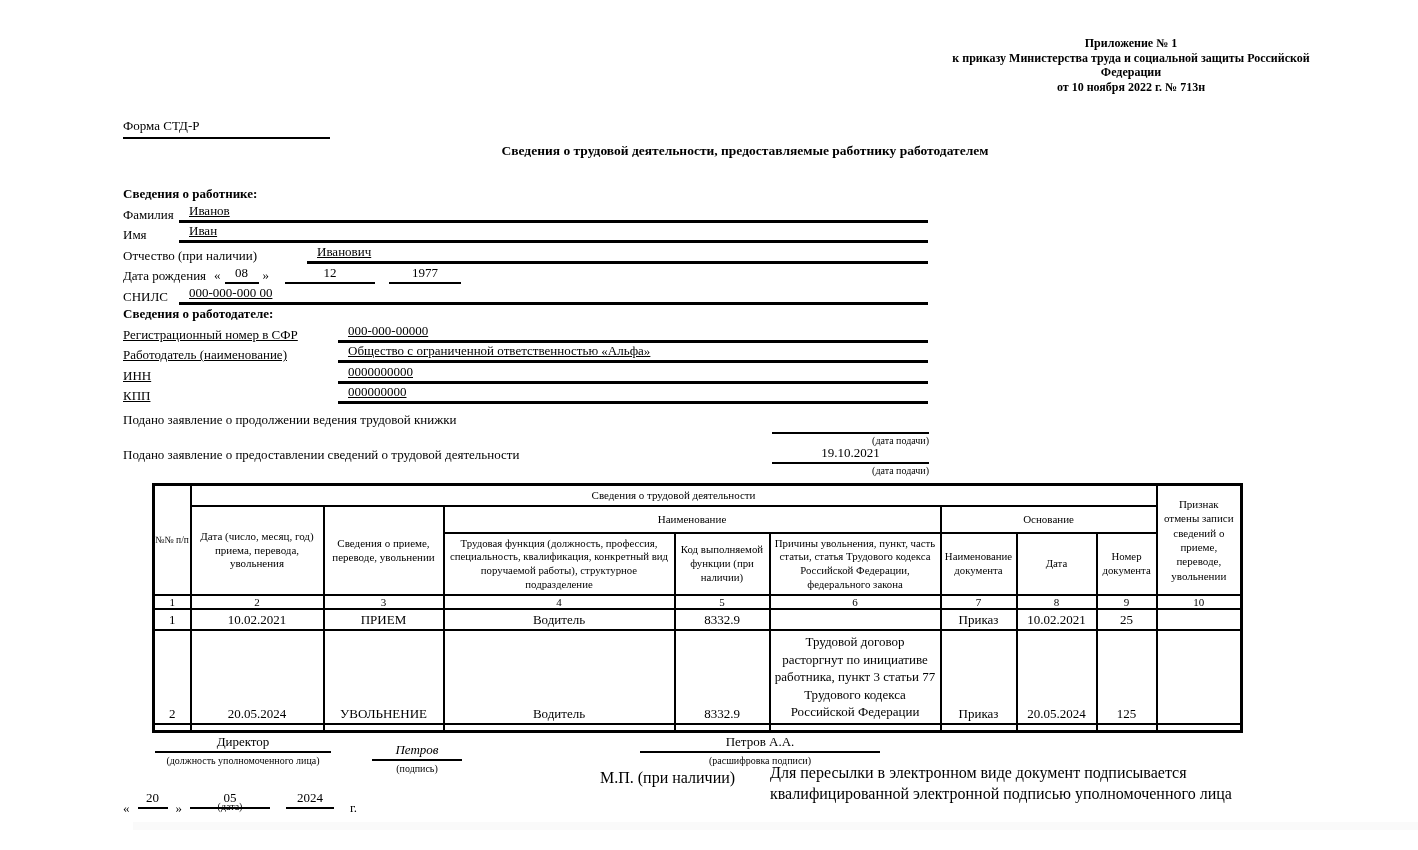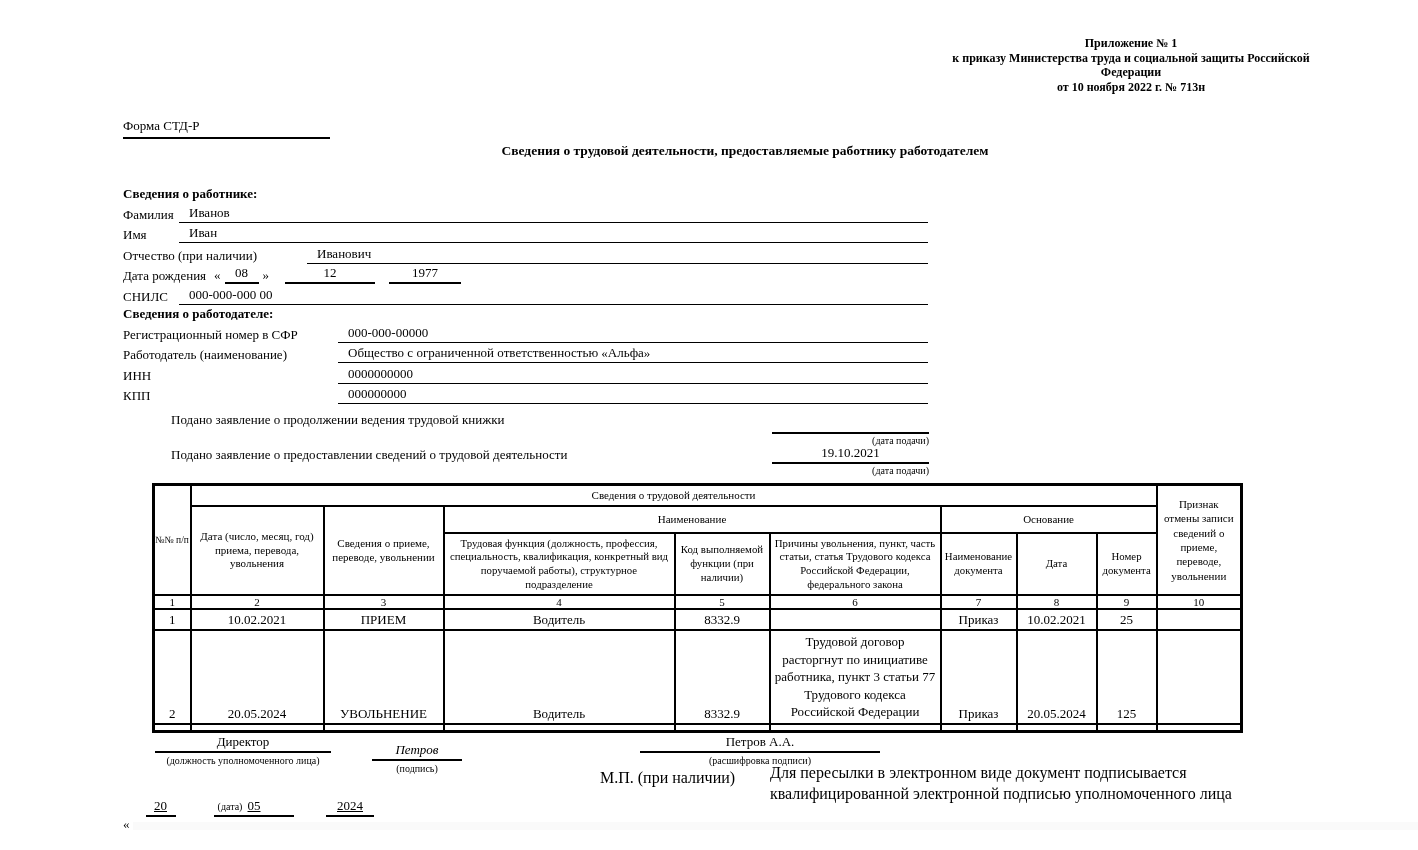--- a/index.html
+++ b/index.html
@@ -14,32 +14,32 @@
   .form-code{top:118px;left:123px;width:207px;border-bottom:2.5px solid #000;padding-bottom:3px;font-size:13px;}
 
   
   .doc-title{top:143px;left:130px;width:1230px;text-align:center;font-weight:bold;font-size:13.5px;}
 
   
   .fblock{left:123px;width:805px;}
   .fheading{font-weight:bold;height:16px;}
   .frow{display:flex;align-items:flex-end;height:20.5px;}
   .flabel{flex:0 0 auto;white-space:nowrap;}
-  .fline{flex:1 1 auto;border-bottom:1px solid #000000;padding:0 0 1px 10px;white-space:nowrap;}
+  .fline{flex:1 1 auto;border-bottom:3px solid #000000;padding:0 0 1px 10px;white-space:nowrap;text-decoration:underline;}
   .w56{width:56px;}
   .w184{width:184px;}
-  .w215{width:215px;}
+  .w215{width:215px;text-decoration:underline;}
   .seg{border-bottom:2px solid #000;text-align:center;padding-bottom:1px;}
   .seg.s1{width:34px;margin:0 4px;}
   .seg.s2{width:90px;margin-left:16px;}
   .seg.s3{width:72px;margin-left:14px;}
   .q{padding-bottom:1px;}
 
   
-  .stmt-text{font-size:13px;white-space:nowrap;margin-left:48px;}
+  .stmt-text{font-size:13px;white-space:nowrap;}
   .date-box{width:157px;}
   .dval{height:17px;border-bottom:2.5px solid #000;text-align:center;font-size:13px;}
   .dcap{font-size:10px;text-align:right;padding-top:1px;}
 
   
   .ltable{border-collapse:collapse;table-layout:fixed;width:1088px;border:3px solid #000;}
   .ltable th,.ltable td{border:2px solid #000;overflow:hidden;padding:1px 3px;text-align:center;}
   .ltable th{font-weight:normal;font-size:11px;line-height:1.27;vertical-align:middle;}
   th.np{font-size:9.5px;white-space:nowrap;padding:16px 0;}
   tr.hr1 th{height:17px;}
@@ -54,21 +54,21 @@
   tr.empty-row td{height:5px;padding:0;}
 
   
   .sigfield{text-align:center;}
   .sigline{border-bottom:2.5px solid #000;padding-bottom:1px;font-size:13px;min-height:16px;}
   .sigcap{font-size:10px;padding-top:2px;}
   .italic{font-style:italic;}
   .smallnote{font-size:16px;}
   .enotes{line-height:20.5px;}
   .dateline{display:flex;align-items:flex-end;font-size:13px;}
-  .dateline .seg{margin:16px;text-decoration:underline;}
+  .dateline .seg{margin:8px;}
   .dl1{width:30px;margin:0 4px;}
   .dl2{width:80px;margin-left:14px;}
   .dl3{width:48px;margin-left:14px;}
   .gsuffix{margin-left:8px;padding-bottom:1px;}
   .datecap{font-size:10px;text-align:center;}
 
   .bottom-strip{top:822px;left:133px;width:1285px;height:8px;background:#fafafa;}
 </style>
 </head>
 <body>

